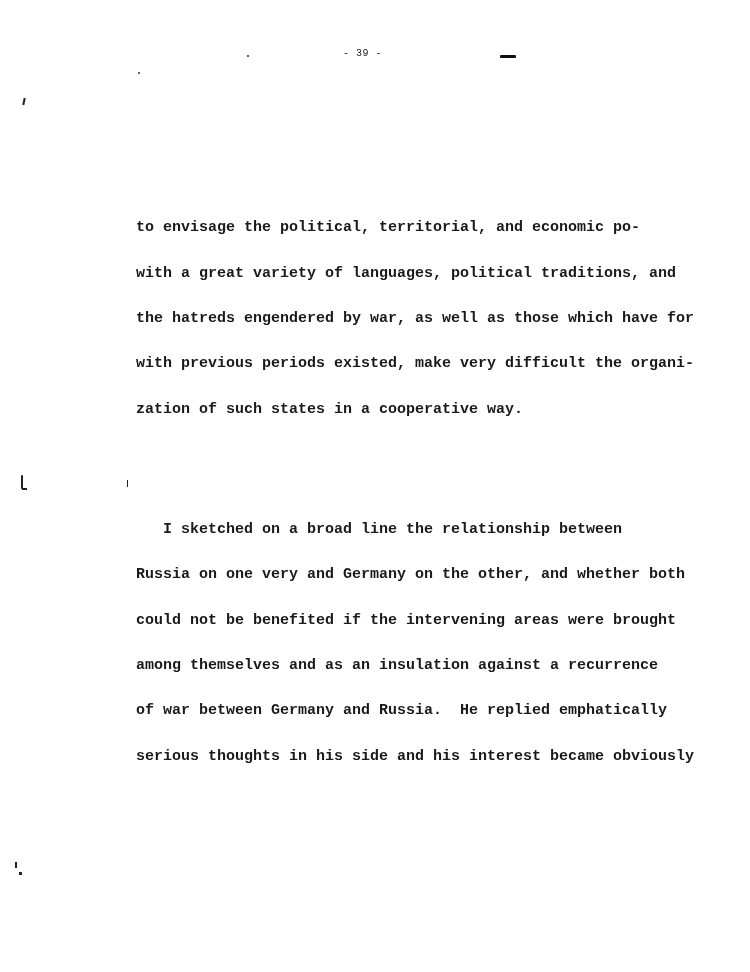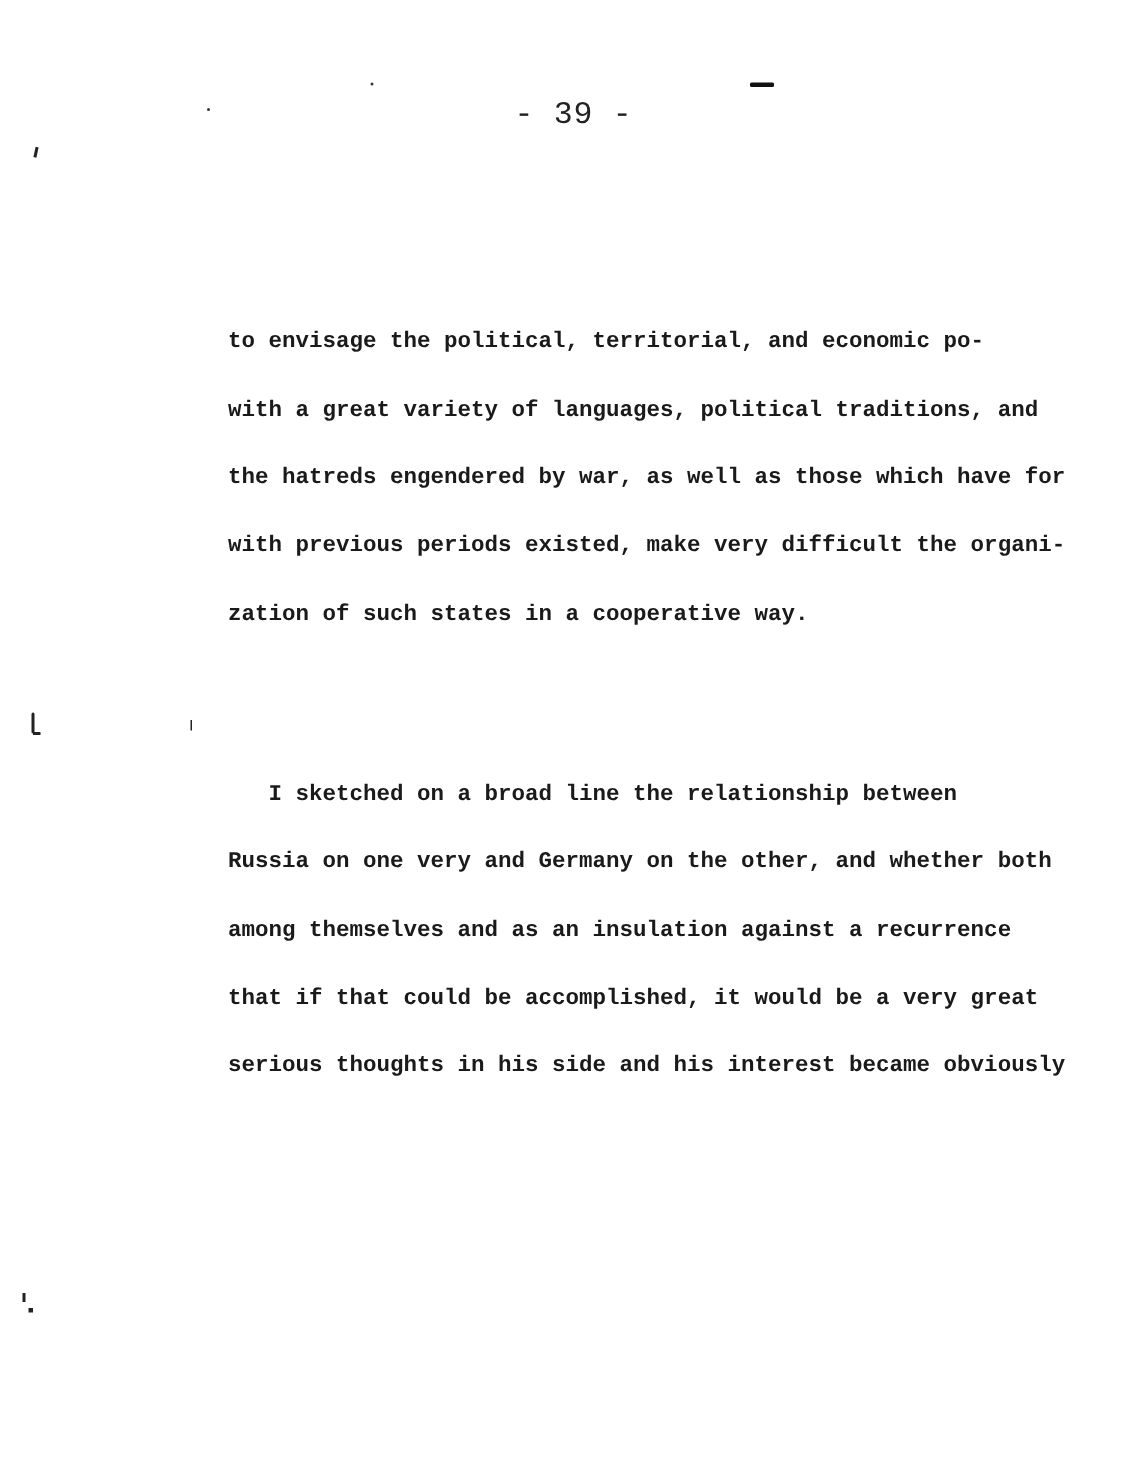--- a/index.html
+++ b/index.html
@@ -11,22 +11,22 @@
       width: 750px;
       height: 972px;
       position: relative;
       overflow: hidden;
       font-family: "Liberation Mono", "DejaVu Sans Mono", monospace;
       color: #1a1a1a;
     }
     .page-number {
       position: absolute;
       left: 343px;
-      top: 66px;
-      font-size: 21px;
+      top: 48px;
+      font-size: 10px;
       letter-spacing: 0.5px;
       color: #222;
       text-align: center;
     }
     .dash-mark {
       position: absolute;
       left: 500px;
       top: 55px;
       width: 16px;
       height: 3px;
@@ -47,21 +47,21 @@
       left: 136px;
       top: 160px;
       width: 600px;
       font-size: 15px;
       line-height: 15.1px;
       font-weight: bold;
       white-space: pre;
       letter-spacing: 0px;
     }
     .para {
-      margin: 0 0 15px 16px;
+      margin: 0 0 15px 0;
     }
     .line {
       display: block;
       height: 15.1px;
     }
   </style>
 </head>
 <body>
 
 <div>
@@ -81,22 +81,23 @@
     <div class="para">
       <span class="line">to envisage the political, territorial, and economic po-</span>
       <span class="line">with a great variety of languages, political traditions, and</span>
       <span class="line">the hatreds engendered by war, as well as those which have for</span>
       <span class="line">with previous periods existed, make very difficult the organi-</span>
       <span class="line">zation of such states in a cooperative way.</span>
     </div>
     <div class="para">
       <span class="line">   I sketched on a broad line the relationship between</span>
       <span class="line">Russia on one very and Germany on the other, and whether both</span>
+      <span class="line">could not be benefited if the intervening areas were brought</span>
       <span class="line">among themselves and as an insulation against a recurrence</span>
-      <span class="line">that if that could be accomplished, it would be a very great</span>
+      <span class="line">of war between Germany and Russia.  He replied emphatically</span>
       <span class="line">serious thoughts in his side and his interest became obviously</span>
       
       
       
       
       
       
       
       
       

